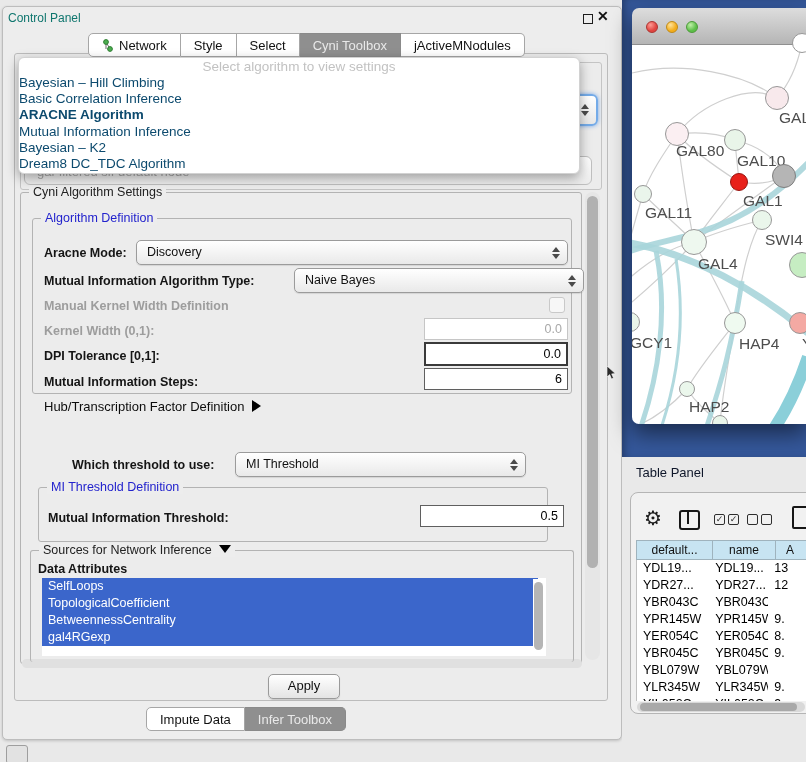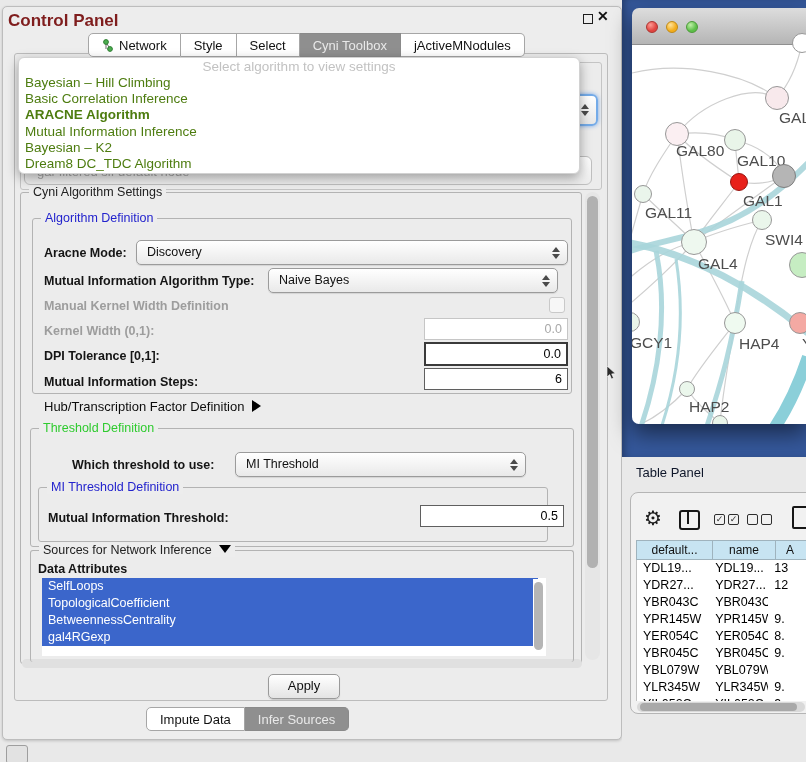--- a/index.html
+++ b/index.html
@@ -4,21 +4,21 @@
 <style>
   html,body{margin:0;padding:0;}
   body{width:806px;height:762px;overflow:hidden;background:#e9e9e9;
        font-family:"Liberation Sans",sans-serif;-webkit-font-smoothing:antialiased;}
   .stage{position:relative;width:806px;height:762px;overflow:hidden;}
   .abs{position:absolute;}
 
   
   .cp{left:2px;top:6px;width:618px;height:732px;background:#ededed;
       border:1px solid #bdbdbd;border-radius:5px;box-shadow:0 1px 3px rgba(0,0,0,.18);}
-  .cp-title{left:8px;top:11px;font-size:17px;color:#7f1d1d;font-weight:bold;}
+  .cp-title{left:8px;top:11px;font-size:12px;color:#0f766e;}
   .float-ico{left:583px;top:14px;width:8px;height:8px;border:1.5px solid #1d1d1d;background:transparent;}
   .close-ico{left:597px;top:9px;font-size:14px;font-weight:bold;color:#111;line-height:14px;}
 
   .tabs{left:88px;top:33px;display:flex;height:24px;z-index:3;}
   .tab{display:flex;align-items:center;gap:5px;padding:0 13px;font-size:13px;color:#111;
        background:#fff;border:1px solid #a6a6a6;border-left:none;white-space:nowrap;}
   .tab:first-child{border-left:1px solid #a6a6a6;border-radius:5px 0 0 5px;}
   .tab:last-child{border-radius:0 5px 5px 0;}
   .tab.active{background:#8f8f8f;color:#e9e9e9;border-color:#8a8a8a;}
   .net-ico{width:12px;height:13px;display:inline-block;}
@@ -29,21 +29,21 @@
   .combo-frag{left:368px;top:94px;width:226px;height:28px;border:2px solid #74abe8;border-radius:6px;
               background:linear-gradient(#fff,#e7e7e7);box-shadow:0 0 4px rgba(90,150,230,.8);z-index:2;}
   .net-combo{left:24px;top:156px;width:568px;height:29px;border:1px solid #bfbfbf;border-radius:6px;
              background:linear-gradient(#fdfdfd,#ececec);color:#a9a9a9;font-size:13px;
              line-height:29px;padding-left:12px;z-index:2;box-sizing:border-box;}
 
   
   .popup{left:18px;top:57px;width:560px;height:115px;background:#fff;border:1px solid #d2d2d2;
          border-radius:6px;box-shadow:0 4px 12px rgba(0,0,0,.35);z-index:20;overflow:hidden;}
   .pp-ph{text-align:center;color:#c2c2c2;font-size:13.5px;height:17px;line-height:17px;}
-  .pp-item{font-size:13.5px;color:#4d7c0f;padding-left:6px;height:16.2px;line-height:16.2px;}
+  .pp-item{font-size:13.5px;color:#0c4a6e;padding-left:0;height:16.2px;line-height:16.2px;}
   .pp-item.sel{font-weight:bold;}
 
   
   .grp{border:1px solid #b3b3b3;border-radius:3px;}
   .gtitle{position:absolute;top:-8px;left:8px;background:#ededed;padding:0 4px;font-size:12.5px;white-space:nowrap;}
   .t-blue{color:#2323cd;} .t-green{color:#2fcb2f;} .t-dark{color:#222;}
 
   .lbl{font-size:12.5px;font-weight:bold;color:#151515;white-space:nowrap;}
   .lbl-dis{color:#9d9d9d;}
   .plain{font-size:13px;color:#0d0d0d;}
@@ -196,21 +196,21 @@
   <span class="abs lbl" style="left:44px;top:246px;">Aracne Mode:</span>
   <div class="abs combo" style="left:136px;top:240px;width:432px;">
     <div class="val">Discovery</div>
     <div class="arrows">
         <div class="arr-up"></div>
         <div class="arr-dn"></div>
       </div>
   </div>
 
   <span class="abs lbl" style="left:44px;top:274px;">Mutual Information Algorithm Type:</span>
-  <div class="abs combo" style="left:268px;top:268px;width:290px;">
+  <div class="abs combo" style="left:294px;top:268px;width:290px;">
     <div class="val">Naive Bayes</div>
     <div class="arrows">
         <div class="arr-up"></div>
         <div class="arr-dn"></div>
       </div>
   </div>
 
   <span class="abs lbl lbl-dis" style="left:44px;top:299px;">Manual Kernel Width Definition</span>
   <div class="abs cb" style="left:549px;top:297px;"></div>
 
@@ -221,23 +221,20 @@
   <input class="tf tf-strong" style="left: 424px; top: 342px; width: 130px;" value="0.0">
 
   <span class="abs lbl" style="left:44px;top:375px;">Mutual Information Steps:</span>
   <input class="tf" style="left: 424px; top: 368px; width: 132px;" value="6">
 
   <span class="abs plain" style="left:44px;top:399px;">
     <span>Hub/Transcription Factor Definition</span>
     &nbsp;<span class="tri-right" style="vertical-align:-1px;"></span>
   </span>
 
-  <div class="abs grp" style="left:30px;top:428px;width:542px;height:117px;">
-    <span class="gtitle t-green">Threshold Definition</span>
-  </div>
   <span class="abs lbl" style="left:72px;top:458px;">Which threshold to use:</span>
   <div class="abs combo" style="left:235px;top:452px;width:291px;">
     <div class="val">MI Threshold</div>
     <div class="arrows">
         <div class="arr-up"></div>
         <div class="arr-dn"></div>
       </div>
   </div>
   <div class="abs grp" style="left:38px;top:487px;width:508px;height:53px;">
     <span class="gtitle t-blue">MI Threshold Definition</span>
@@ -263,21 +260,21 @@
       </div>
     </div>
 
   <div class="abs btn">Apply</div>
 
   <div class="abs btabs" id="bottom-tabs">
       <div class="tab">
         <div style="display: inline;">Impute Data</div>
       </div>
       <div class="tab active">
-        <div style="display: inline;">Infer Sources</div>
+        <div style="display: inline;">Infer Toolbox</div>
       </div>
     </div>
 
   <div class="abs mini-btn"></div>
 
   <svg class="abs cursor" viewBox="0 0 10 14">
     <polygon points="0,0 0,11 2.7,8.6 4.5,13 6.5,12.1 4.7,7.9 8.4,7.6" fill="#2a2a2a" stroke="#fff" stroke-width="0.6"></polygon>
   </svg>
 
   <div class="abs blue"></div>

